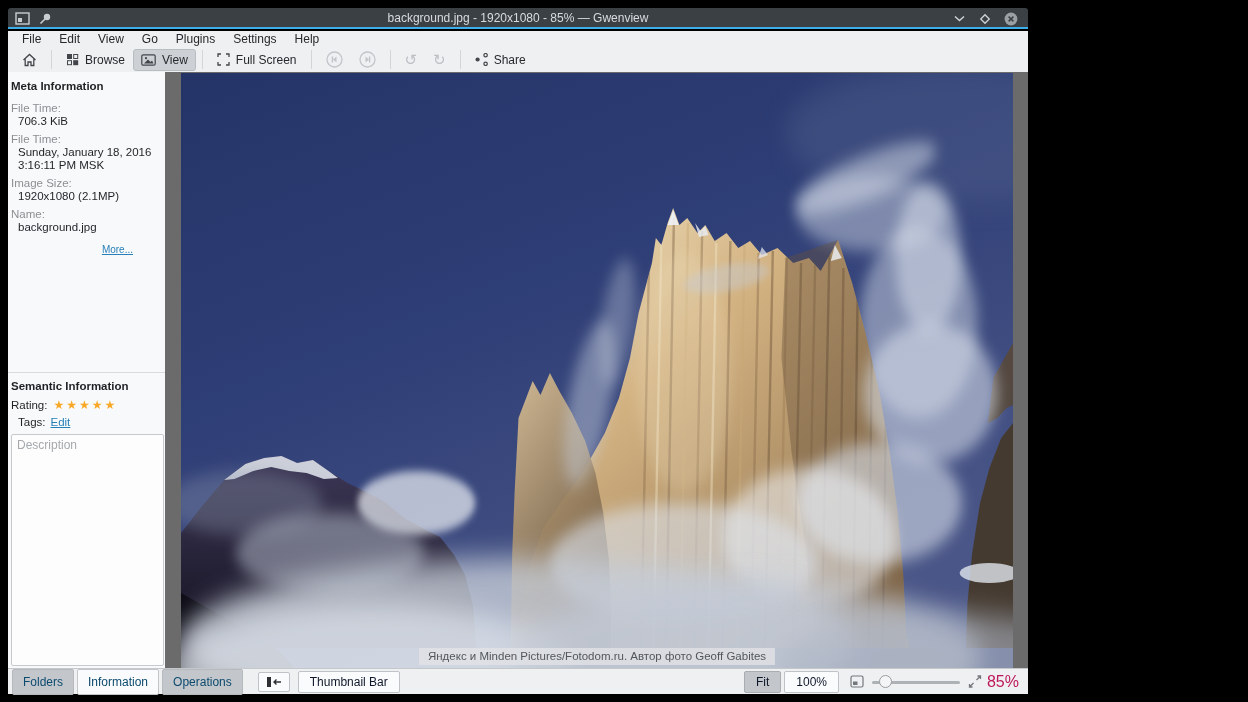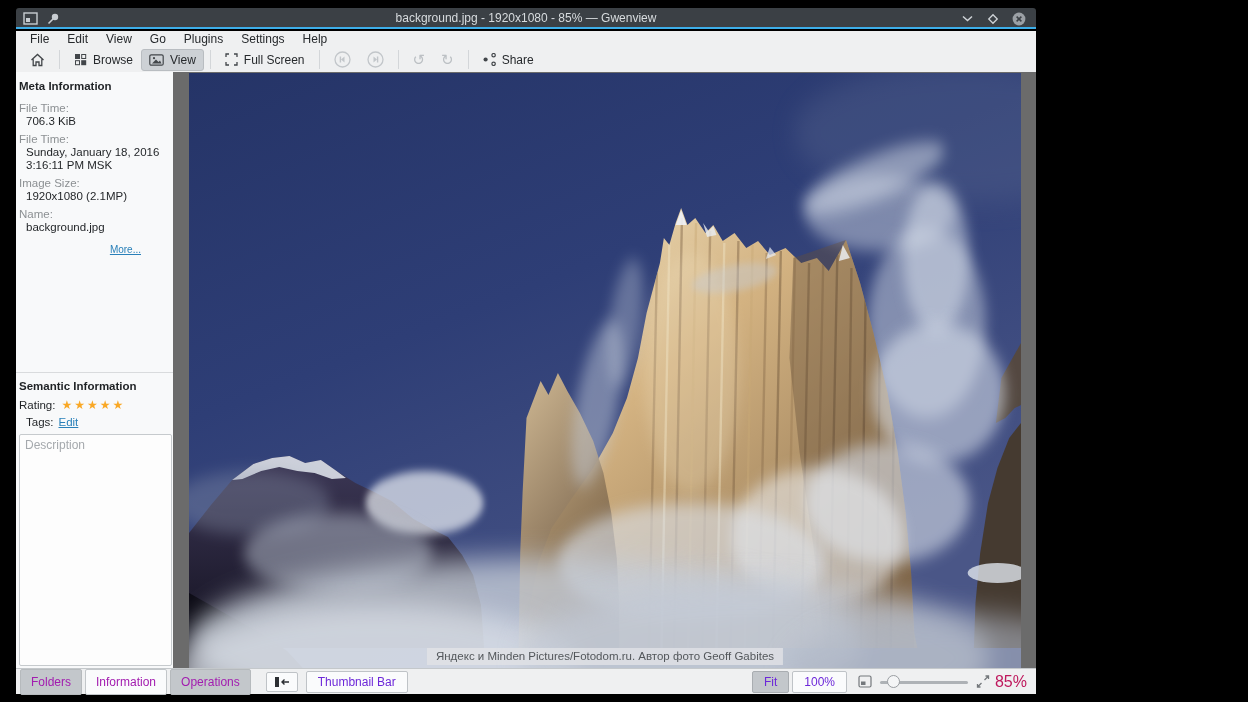--- a/index.html
+++ b/index.html
@@ -3,21 +3,21 @@
 <meta charset="utf-8">
 <style>
   * { box-sizing: border-box; }
   html,body { margin:0; padding:0; }
   body {
     width:1248px; height:702px; overflow:hidden;
     background:#000;
     font-family:"Liberation Sans", sans-serif;
     -webkit-font-smoothing:antialiased;
   }
-  .screen { position:absolute; top:0; left:16px; width:1020px; height:702px; }
+  .screen { position:absolute; top:0; left:8px; width:1020px; height:702px; }
 
   
   .titlebar {
     position:absolute; top:8px; left:0; right:0; height:21px;
     background:#3b4045; border-bottom:2px solid #3daee9;
     border-radius:3px 3px 0 0;
   }
   .titlebar-left { position:absolute; left:7px; top:0; height:21px; display:flex; align-items:center; gap:9px; }
   .win-title {
     position:absolute; left:0; right:0; top:0; height:21px; line-height:21px;
@@ -79,27 +79,27 @@
     font-size:11.5px; line-height:14px; padding:1px 9px 2px; white-space:nowrap;
   }
 
   
   .statusbar {
     position:absolute; top:668px; left:0; right:0; height:26px;
     background:#eff0f1; border-top:1px solid #c4c8cb;
     display:flex; align-items:center; padding:0 9px 0 4px; gap:3px;
   }
   .tab {
-    font-size:12px; color:#a21caf; padding:5px 10px;
+    font-size:12px; color:#0c4a6e; padding:5px 10px;
     background:#c3c7cb; border:1px solid #b6babd; border-radius:2px;
   }
   .tab.selected { background:#fafbfc; border-color:#c2c6c9; }
   .sbtn {
     background:#fafbfc; border:1px solid #bfc3c7; border-radius:2px;
-    font-size:12px; color:#6d28d9; padding:3px 11px;
+    font-size:12px; color:#0f172a; padding:3px 11px;
     display:flex; align-items:center; justify-content:center;
   }
   .sbtn.pressed { background:#c3c7cb; border-color:#a9adb1; }
   .sbtn.iconbtn { padding:3px 7px; }
   .spacer { flex:1; }
   .slider { position:relative; width:92px; height:16px; margin:0 3px; }
   .slider-track { position:absolute; top:7px; left:2px; right:2px; height:3px; background:#aeb2b6; border-radius:2px; }
   .slider-handle { position:absolute; top:1px; left:9px; width:13px; height:13px; background:#f4f5f6; border:1px solid #999da1; border-radius:50%; }
   .zoom-label { font-size:16px; color:#be185d; width:34px; text-align:right; }
 </style>

